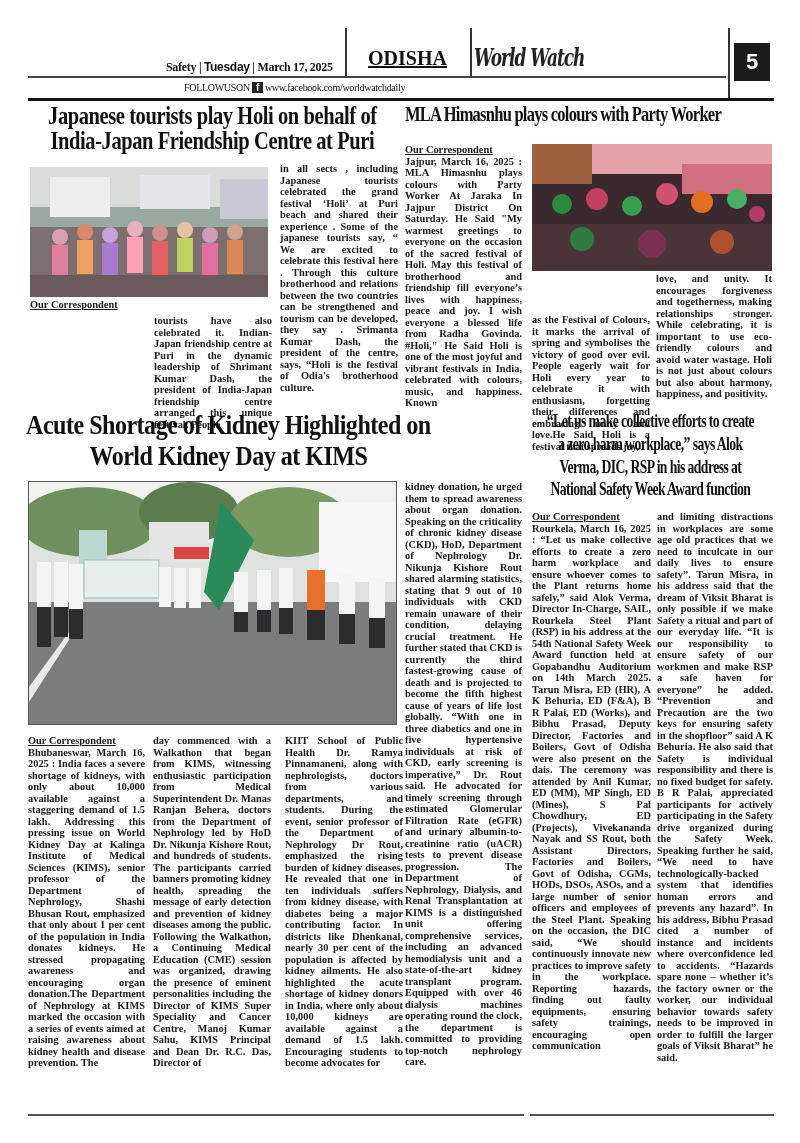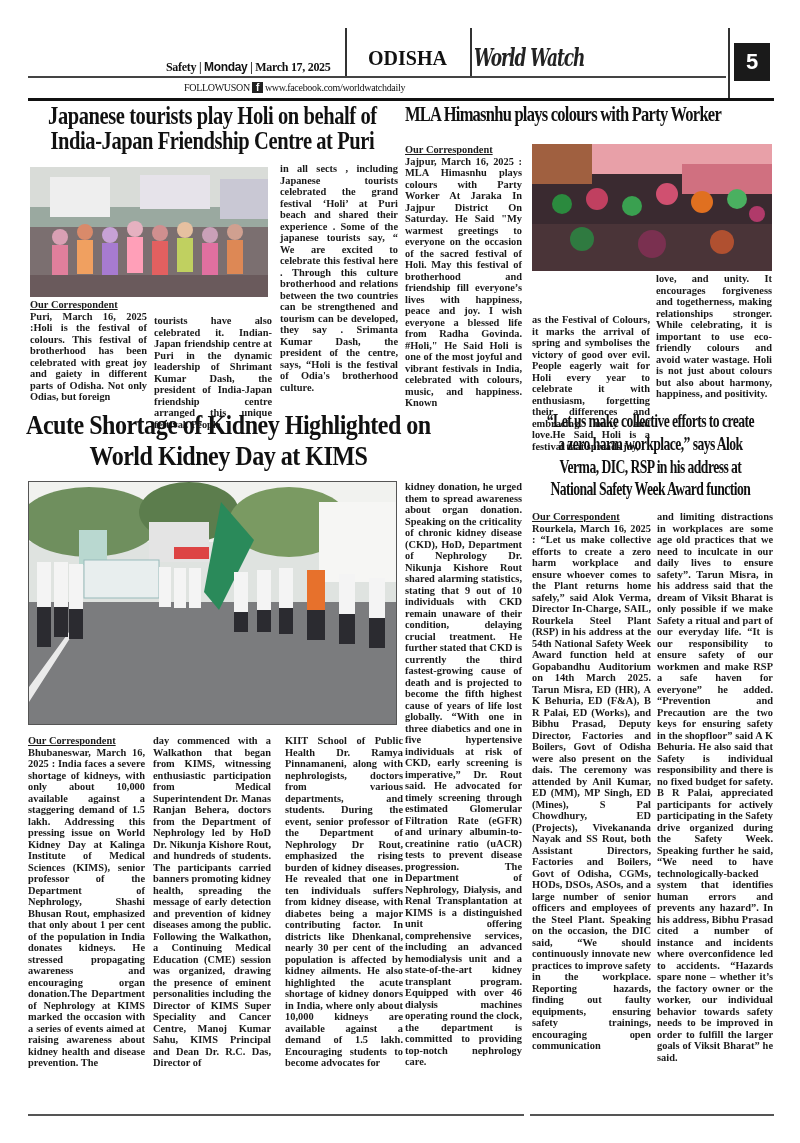--- a/index.html
+++ b/index.html
@@ -4,21 +4,21 @@
 <style>
   html, body { margin:0; padding:0; background:#ffffff; }
   body { width:800px; height:1143px; position:relative; overflow:hidden; font-family:"Liberation Serif", serif; color:#111; }
   .abs { position:absolute; }
   
   .mast-rule { position:absolute; left:28px; top:76px; width:446px; height:2px; background:#444; }
   .mast-rule2 { position:absolute; left:28px; top:98px; width:746px; height:3px; background:#111; }
   .vline { position:absolute; width:2px; background:#333; }
   .dateline { position:absolute; left:166px; top:60px; font-size:12px; font-family:"Liberation Serif", serif; font-weight:bold; letter-spacing:-0.3px; }
   .dateline .day { font-family:"Liberation Sans", sans-serif; }
-  .section { position:absolute; left:368px; top:47px; font-size:20px; font-weight:bold; font-family:"Liberation Serif", serif; }
+  .section { position:absolute; left:368px; top:47px; font-size:20px; font-weight:bold; font-family:"Liberation Serif", serif;text-decoration:underline; }
   .logo { position:absolute; left:474px; top:44px; font-family:"DejaVu Serif", serif; font-weight:bold; font-size:17px; letter-spacing:-1px; color:#222; transform:scaleY(1.4); transform-origin:left top; font-style:italic; }
   .pageno { position:absolute; left:734px; top:43px; width:36px; height:38px; background:#1a1a1a; color:#fff; font-family:"Liberation Sans", sans-serif; font-weight:bold; font-size:22px; text-align:center; line-height:38px; }
   .follow { position:absolute; left:184px; top:82px; font-size:10px; display:flex; gap:2px; letter-spacing:-0.3px; }
   .fb { display:inline-block; width:11px; height:11px; background:#222; color:#fff; font-family:"Liberation Sans", sans-serif; font-weight:bold; font-size:10px; line-height:12px; text-align:center; }
   
   .hl { position:absolute; font-family:"Liberation Serif", serif; font-weight:bold; color:#111; line-height:1; transform-origin:left top; white-space:nowrap; }
   .h-japan { left:32px; top:103px; font-size:25px; transform:scaleX(0.82); letter-spacing:-0.5px; }
   .h-japan div { text-align:center; width:440px; }
   .h-mla { left:405px; top:103px; font-size:22px; transform:scaleX(0.75); letter-spacing:-1px; }
   .h-kidney { left:22px; top:410px; width:480px; font-size:28px; text-align:center; transform:scaleX(0.86); letter-spacing:-0.6px; line-height:1.1; }
@@ -30,21 +30,21 @@
   .photo { position:absolute; overflow:hidden; }
   .bottom-rule { position:absolute; height:2px; background:#555; }
 </style>
 </head>
 <body>
 
 <div>
   <div class="dateline">
     <span>Safety</span>
     <span> | </span>
-    <span class="day">Monday</span>
+    <span class="day">Tuesday</span>
     <span> | </span>
     <span>March 17, 2025</span>
   </div>
   <div class="vline" style="left:345px; top:28px; height:50px;"></div>
   <div class="section">ODISHA</div>
   <div class="vline" style="left:470px; top:28px; height:50px;"></div>
   <div class="logo">World Watch</div>
   <div class="mast-rule"></div>
   <div class="abs" style="left:474px; top:76px; width:252px; height:2px; background:#444;"></div>
   <div class="vline" style="left:728px; top:28px; height:70px;"></div>
@@ -86,21 +86,20 @@
         <circle cx="180" cy="68" r="8" fill="#caa0b8"></circle>
           <rect x="172" y="76" width="16" height="32" fill="#e070a0"></rect>
         <circle cx="205" cy="65" r="8" fill="#d0a090"></circle>
           <rect x="197" y="73" width="16" height="34" fill="#dd8855"></rect>
       </g>
       <rect x="0" y="108" width="238" height="22" fill="#6a5a5c"></rect>
     </svg>
   </div>
   <div class="col" style="left:30px; top:299px; width:117px;">
     <span class="byline">Our Correspondent</span>
-    <span>Puri, March 16, 2025 :Holi is the festival of colours. This festival of brotherhood has been celebrated with great joy and gaiety in different parts of Odisha. Not only Odias, but foreign</span>
   </div>
   <div class="col" style="left:154px; top:299px; width:118px;margin-top:16px;">
     <span>tourists have also celebrated it. Indian-Japan friendship centre at Puri in the dynamic leadership of Shrimant Kumar Dash, the president of India-Japan friendship centre arranged this unique festival. People</span>
   </div>
   <div class="col" style="left:280px; top:163px; width:118px;">
     <span>in all sects , including Japanese tourists celebrated the grand festival ‘Holi’ at Puri beach and shared their experience . Some of the japanese tourists say, “ We are excited to celebrate this festival here . Through this culture brotherhood and relations between the two countries can be strengthened and tourism can be developed, they say . Srimanta Kumar Dash, the president of the centre, says, “Holi is the festival of Odia's brotherhood culture.</span>
   </div>
 </div>
 
 <div>

